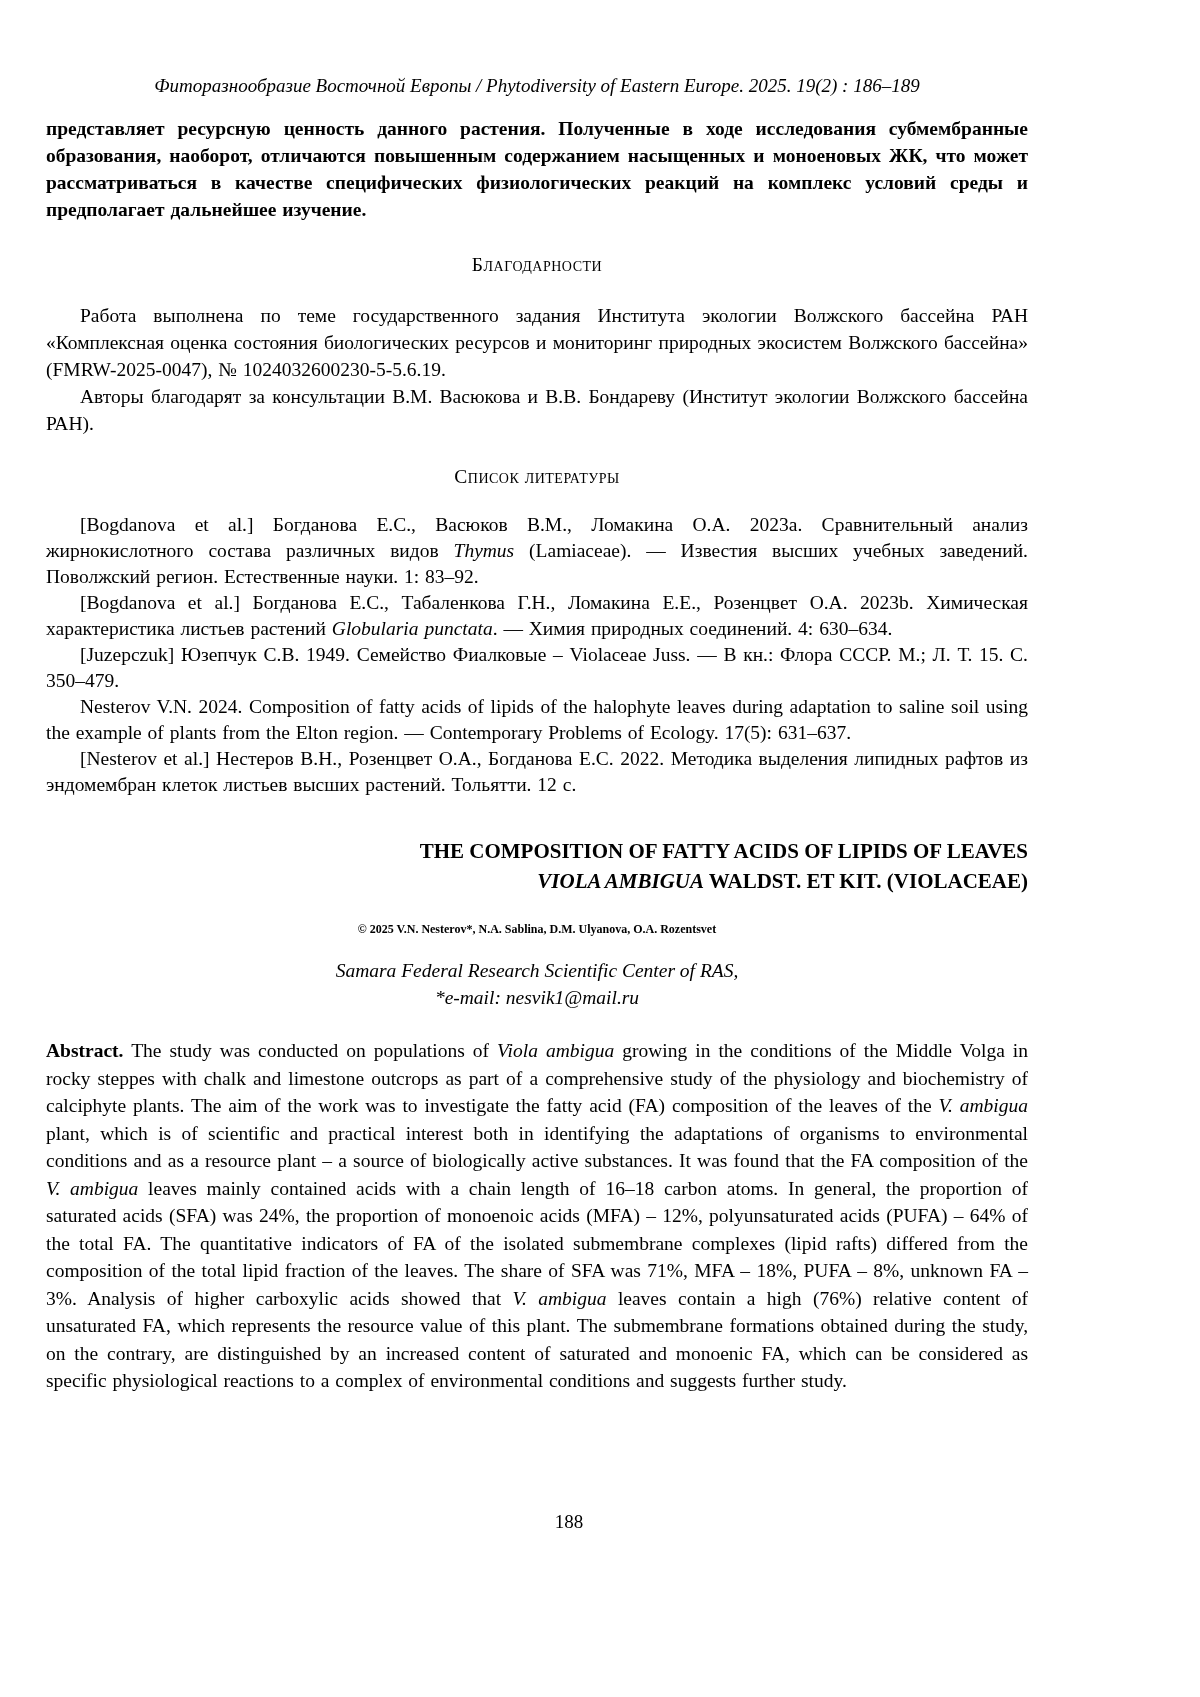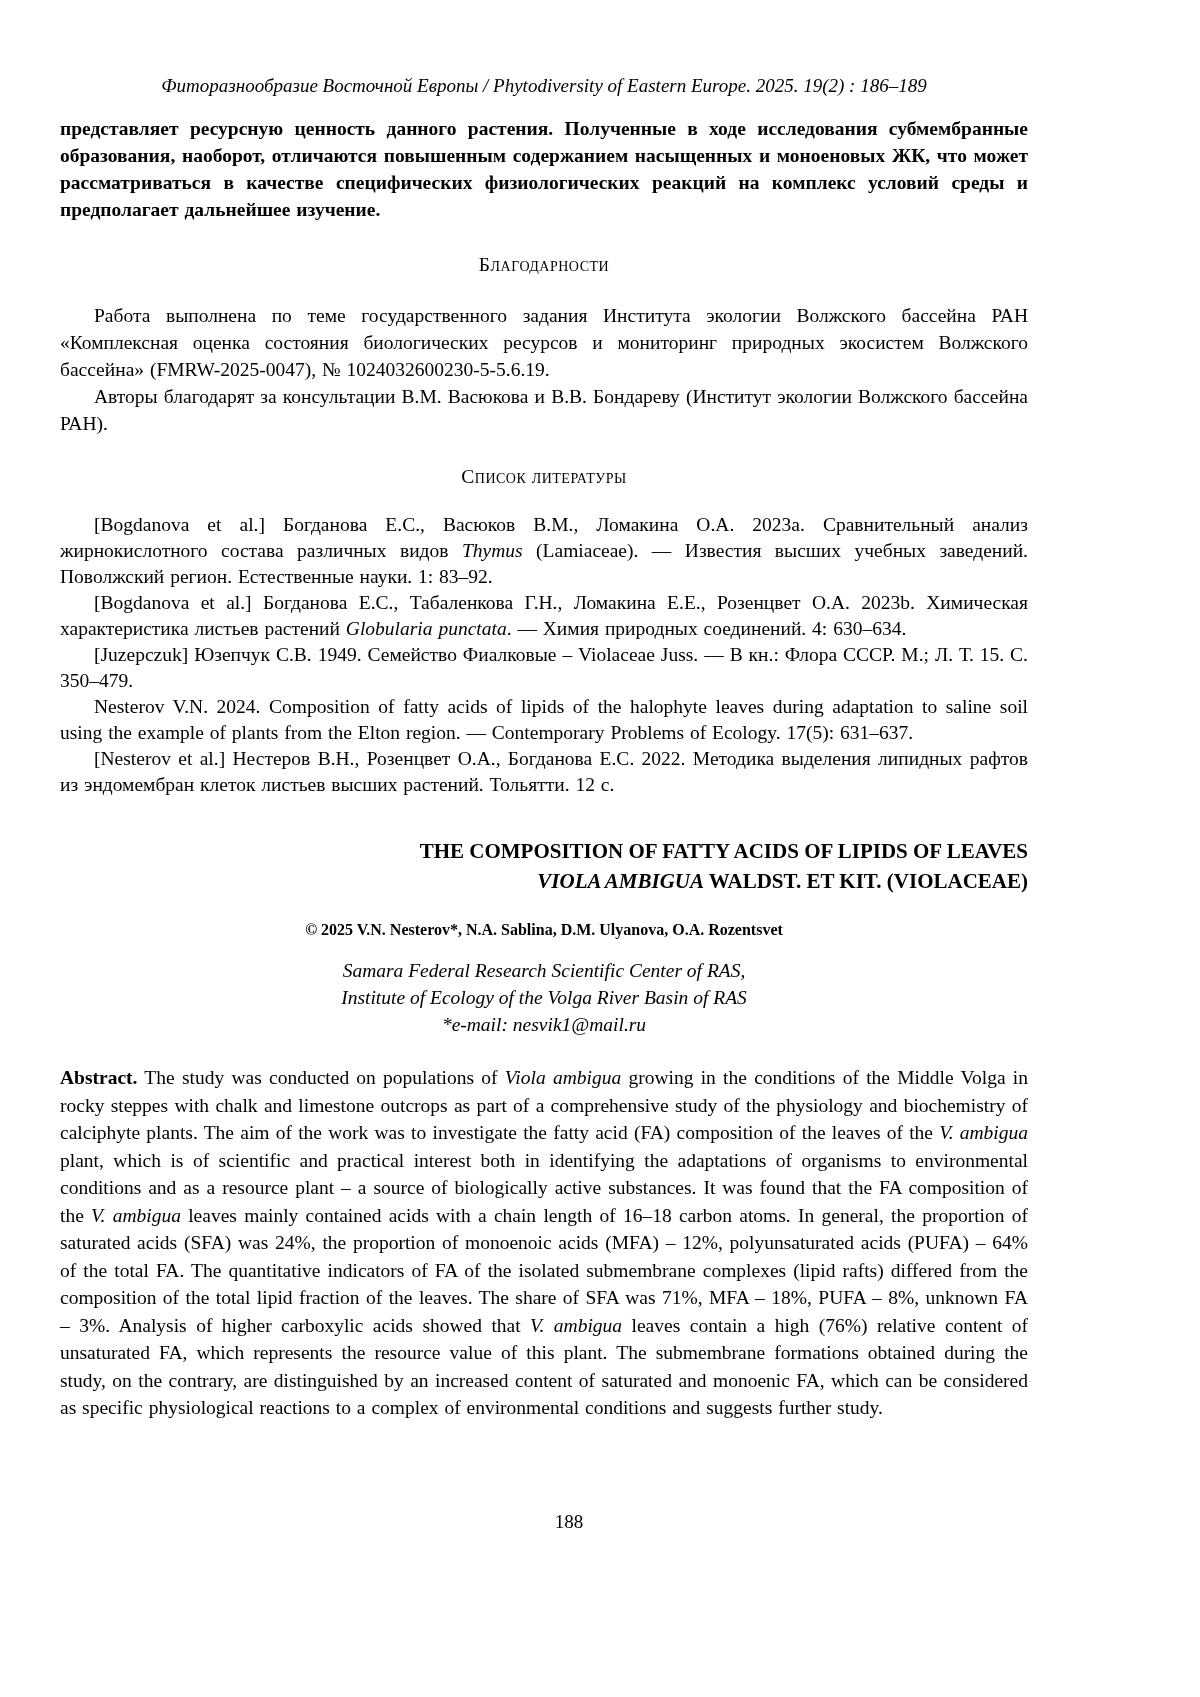--- a/index.html
+++ b/index.html
@@ -3,21 +3,21 @@
 <meta charset="utf-8">
 <style>
   html,body{margin:0;padding:0;}
   body{
     width:1200px;height:1697px;background:#ffffff;color:#000;
     font-family:"Liberation Serif","DejaVu Serif",serif;
     position:relative;overflow:hidden;
   }
   .page{
     position:absolute;top:0;left:0;right:0;bottom:0;
-    padding:72px 172px 0 60px;box-sizing:border-box;
+    padding:72px 172px 0 46px;box-sizing:border-box;
   }
   .it{font-style:italic;}
   .bd{font-weight:bold;}
   .journal-header{
     font-style:italic;text-align:center;
     font-size:19px;line-height:27px;margin:0;
   }
   .par{
     font-size:19.5px;line-height:27px;text-align:justify;margin:0;
     word-spacing:1px;
@@ -40,21 +40,21 @@
     font-size:19.5px;line-height:26px;text-align:justify;margin:0;
     text-indent:34px;word-spacing:1px;
   }
   .article-title{
     margin-top:38px;text-align:right;font-weight:bold;
     font-size:21px;line-height:30px;
   }
   .article-title .t-line{display:block;}
   .article-authors{
     margin-top:20px;text-align:center;font-weight:bold;
-    font-size:16px;line-height:27px;margin-bottom:0;
+    font-size:12px;line-height:27px;margin-bottom:0;
   }
   .affiliation{
     margin-top:14px;text-align:center;font-style:italic;
     font-size:19.5px;line-height:27px;
   }
   .abstract{
     margin-top:26px;font-size:19.5px;line-height:27.5px;
     text-align:justify;word-spacing:1px;
   }
   .page-number{
@@ -90,21 +90,20 @@
 
   <div class="article-title">
     <span class="t-line">THE COMPOSITION OF FATTY ACIDS OF LIPIDS OF LEAVES</span>
     <span class="t-line"><span class="it">VIOLA AMBIGUA</span><span> WALDST. ET KIT. (VIOLACEAE)</span></span>
   </div>
 
   <p class="article-authors">© 2025 V.N. Nesterov*, N.A. Sablina, D.M. Ulyanova, O.A. Rozentsvet</p>
 
   <div class="affiliation">
       <div class="affiliation-line">Samara Federal Research Scientific Center of RAS,</div>
-      <div class="affiliation-line">Institute of Ecology of the Volga River Basin of RAS</div>
       <div class="affiliation-line">*e-mail: nesvik1@mail.ru</div>
     </div>
 
   <p class="abstract"><span class="bd">Abstract.</span><span> The study was conducted on populations of </span><span class="it">Viola ambigua</span><span> growing in the conditions of the Middle Volga in rocky steppes with chalk and limestone outcrops as part of a comprehensive study of the physiology and biochemistry of calciphyte plants. The aim of the work was to investigate the fatty acid (FA) composition of the leaves of the </span><span class="it">V. ambigua</span><span> plant, which is of scientific and practical interest both in identifying the adaptations of organisms to environmental conditions and as a resource plant – a source of biologically active substances. It was found that the FA composition of the </span><span class="it">V. ambigua</span><span> leaves mainly contained acids with a chain length of 16–18 carbon atoms. In general, the proportion of saturated acids (SFA) was 24%, the proportion of monoenoic acids (MFA) – 12%, polyunsaturated acids (PUFA) – 64% of the total FA. The quantitative indicators of FA of the isolated submembrane complexes (lipid rafts) differed from the composition of the total lipid fraction of the leaves. The share of SFA was 71%, MFA – 18%, PUFA – 8%, unknown FA – 3%. Analysis of higher carboxylic acids showed that </span><span class="it">V. ambigua</span><span> leaves contain a high (76%) relative content of unsaturated FA, which represents the resource value of this plant. The submembrane formations obtained during the study, on the contrary, are distinguished by an increased content of saturated and monoenic FA, which can be considered as specific physiological reactions to a complex of environmental conditions and suggests further study.</span></p>
 
   <p class="page-number">188</p>
 
 </div>
 
 </body></html>

